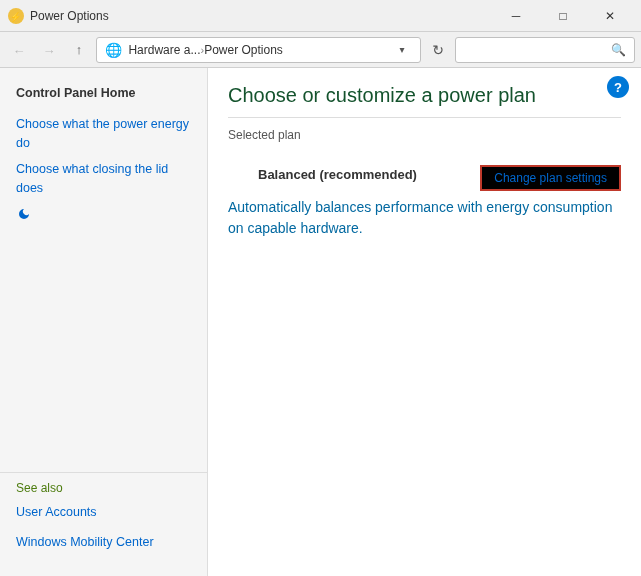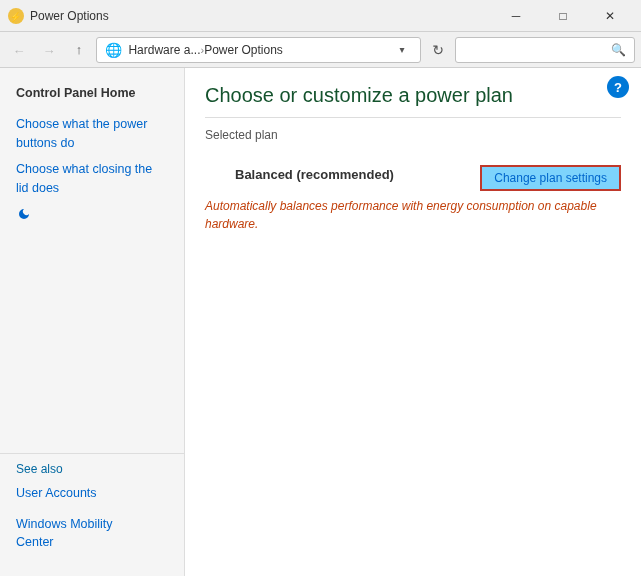--- a/index.html
+++ b/index.html
@@ -134,21 +134,21 @@
     }
 
     
     .main-layout {
       display: flex;
       height: calc(576px - 68px);
     }
 
     
     .sidebar {
-      width: 185px;
+      width: 208px;
       background: #f5f5f5;
       border-right: 1px solid #ddd;
       padding: 12px 0;
       display: flex;
       flex-direction: column;
     }
     .sidebar-link {
       padding: 4px 16px;
       color: #0066cc;
       text-decoration: none;
@@ -166,21 +166,21 @@
       padding-left: 13px;
     }
     .sidebar-spacer { flex: 1; }
     .see-also {
       padding: 8px 16px;
       font-size: 12px;
       color: #555;
       border-top: 1px solid #ddd;
       margin-top: 8px;
     }
-    .see-also-title { color: #0369a1; margin-bottom: 4px; font-weight: normal; }
+    .see-also-title { color: #4d7c0f; margin-bottom: 4px; font-weight: normal; }
 
     
     .content {
       flex: 1;
       padding: 16px 20px;
       background: #fff;
       overflow-y: auto;
       position: relative;
     }
     .content-title {
@@ -218,34 +218,33 @@
     }
     .plan-name {
       font-weight: bold;
       font-size: 13px;
       color: #333;
       padding-left: 30px;
     }
     .change-plan-btn {
       border: 2px solid #c0392b;
       color: #0066cc;
-      background: #7dd3fc;
+      background: #000000;
       padding: 4px 12px;
       font-size: 12px;
       cursor: pointer;
       white-space: nowrap;
       flex-shrink: 0;
       margin-left: 16px;
       margin-top: -2px;
     }
     .plan-desc {
-      font-size: 12px;
-      color: #c2410c;
+      font-size: 14px;
+      color: #0369a1;
       line-height: 1.5;
-      font-style: italic;
     }
 
     
     .help-icon {
       position: absolute;
       right: 12px;
       top: 8px;
       width: 22px;
       height: 22px;
       border-radius: 50%;
@@ -300,21 +299,21 @@
   <div class="search-box">
     <span>🔍</span>
   </div>
 </div>
 
 <div class="main-layout">
 
   <div class="sidebar">
     <div class="sidebar-link bold">Control Panel Home</div>
     <div class="sidebar-link">
-      <span>Choose what the power buttons do</span>
+      <span>Choose what the power energy do</span>
     </div>
     <div class="sidebar-link">
       <span>Choose what closing the lid does</span>
     </div>
     <div class="sidebar-link">
       <svg class="power-icon-svg" viewBox="0 0 16 16">
         <path d="M8 3 A5 5 0 1 0 13 8 A3.5 3.5 0 0 1 8 3 Z" fill="#0066cc"></path>
       </svg>
     </div>
 

